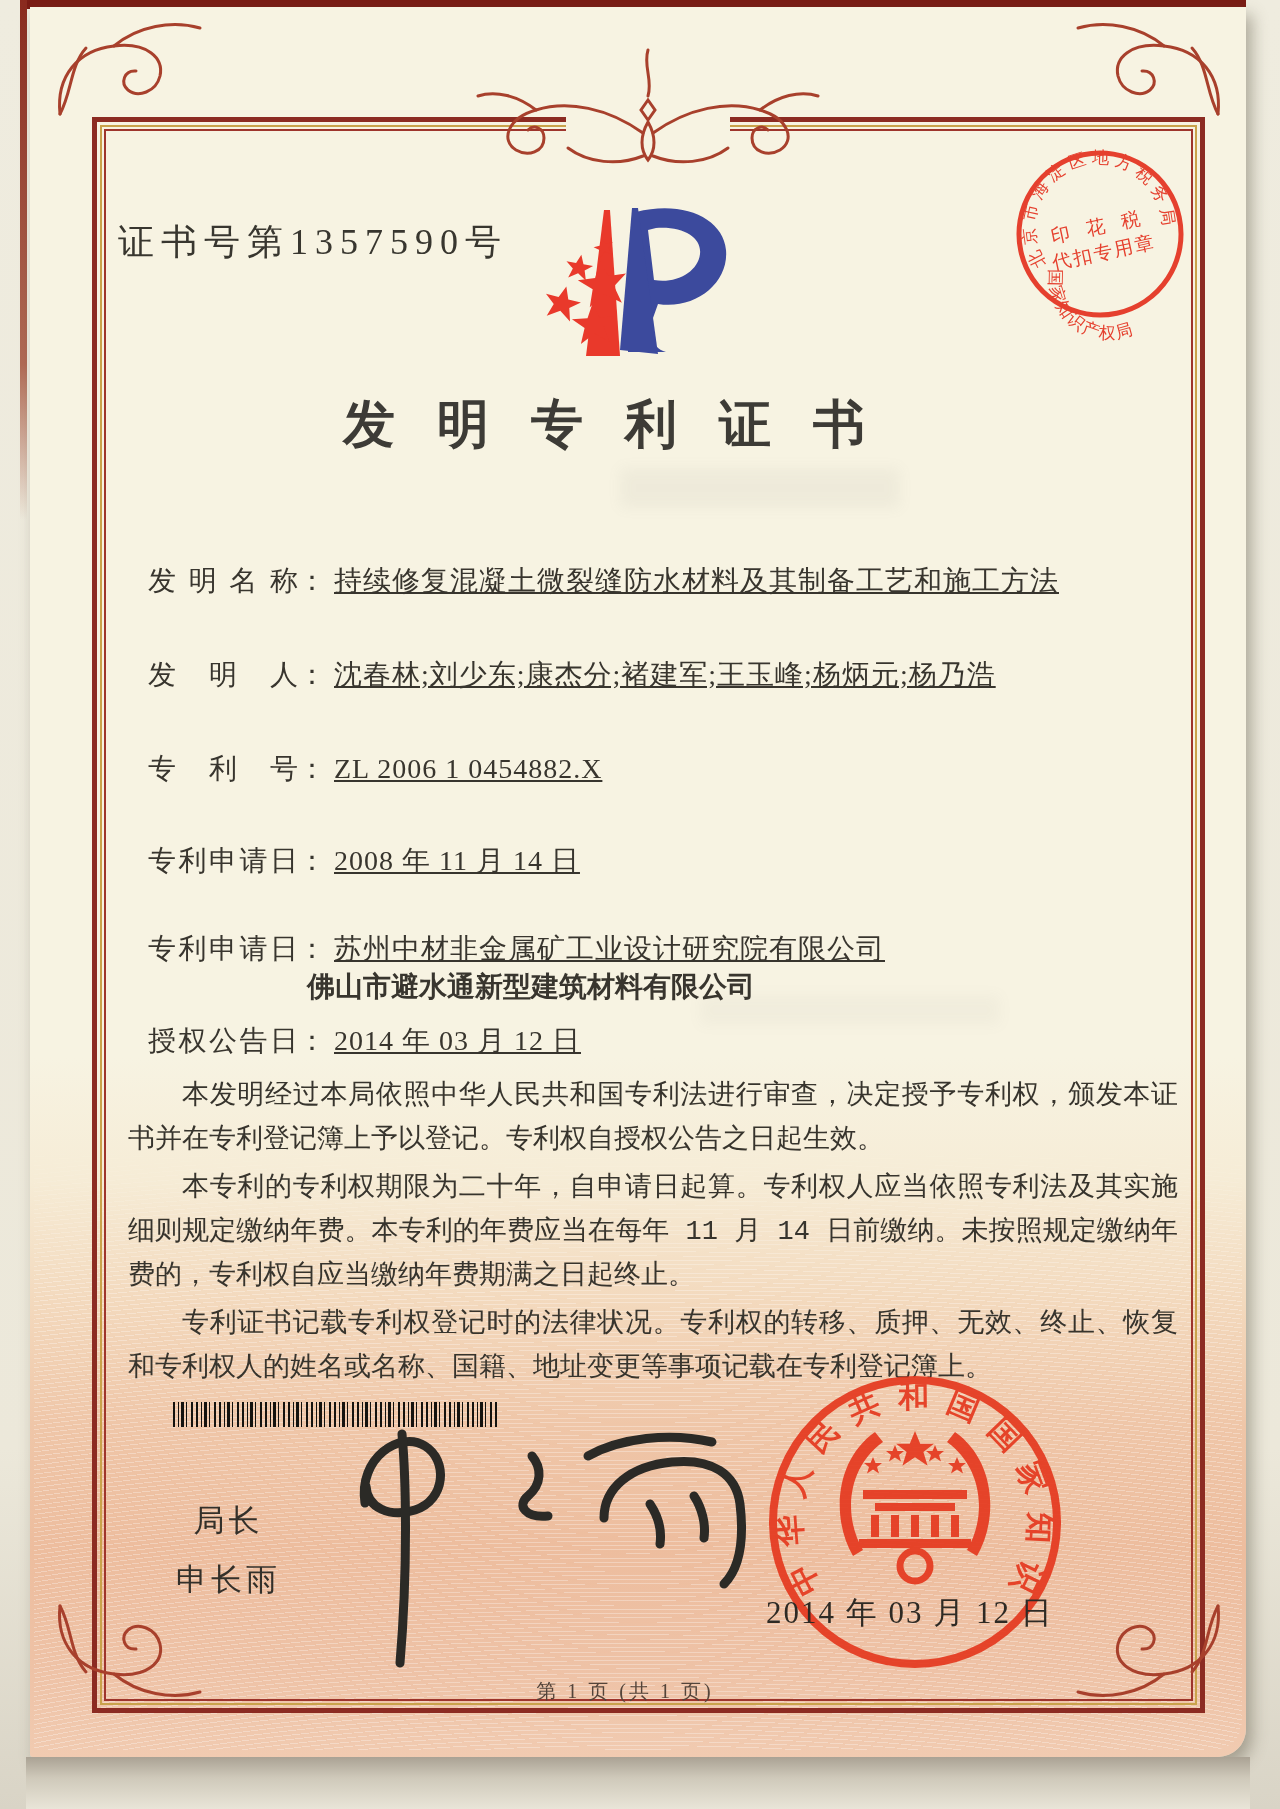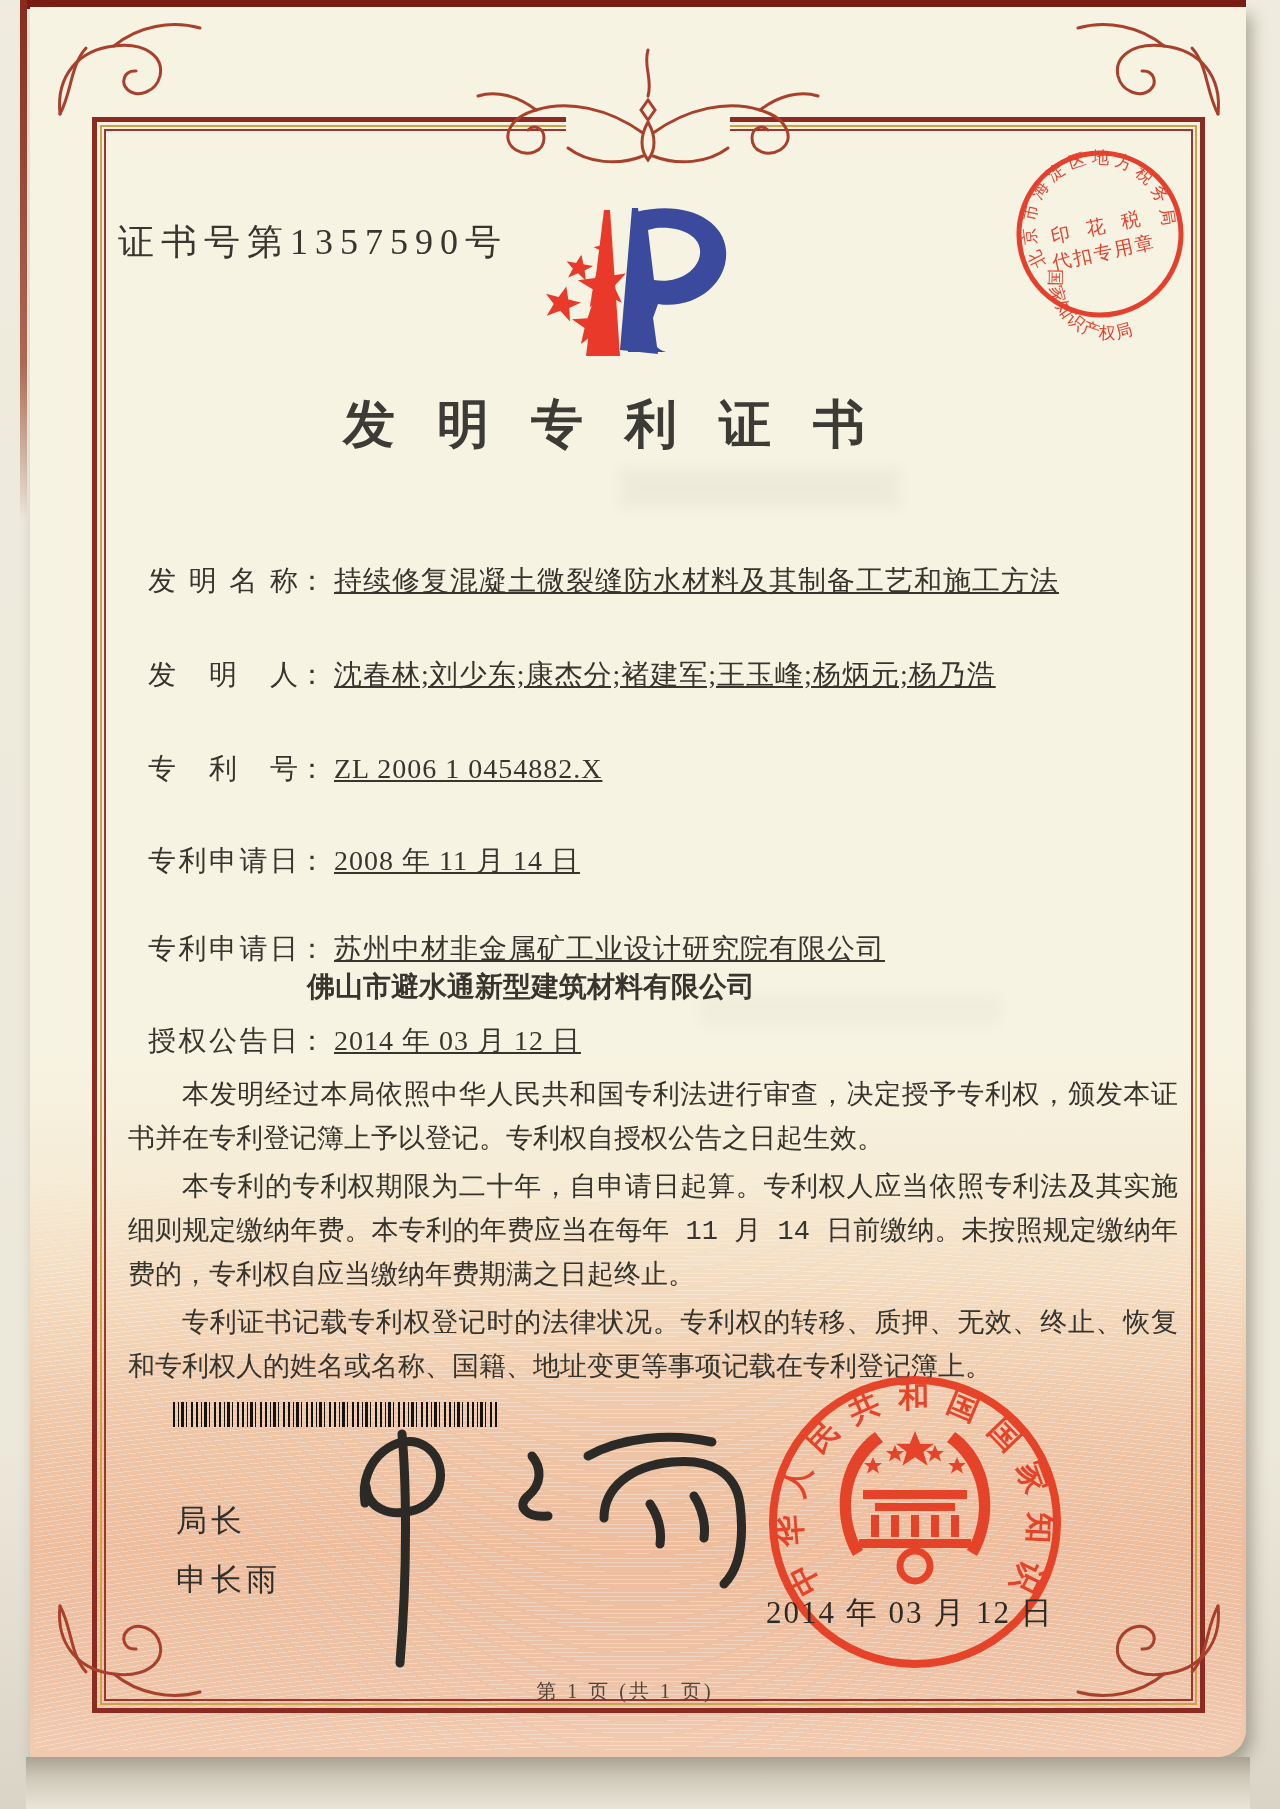--- a/index.html
+++ b/index.html
@@ -47,21 +47,21 @@
   
   #body-text{position:absolute;left:128px;top:1074px;width:1050px;color:#37342d;}
   #body-text p{margin:0 0 4px 0;font-size:27px;line-height:44px;text-align:justify;text-indent:2em;font-family:Liberation Mono, monospace;}
   
   #barcode{position:absolute;left:173px;top:1402px;width:326px;height:25px;
      background:repeating-linear-gradient(90deg,#15130f 0 2px,transparent 2px 5px,
        #15130f 5px 6px,transparent 6px 8px,#15130f 8px 11px,transparent 11px 13px,
        #15130f 13px 14px,transparent 14px 18px,#15130f 18px 20px,transparent 20px 23px);}
   
   #signer{position:absolute;left:176px;top:1500px;font-size:31px;color:#33302a;}
-  #signer .line{margin-bottom:17px;letter-spacing:4px;}
+  #signer .line{margin-bottom:17px;letter-spacing:4px;text-align:center;}
   
   #seal-date{position:absolute;left:766px;top:1592px;font-size:31px;letter-spacing:2px;color:#2e2a24;z-index:6;}
   
   #footer{position:absolute;left:80px;top:1678px;width:1090px;text-align:center;
           font-size:20px;letter-spacing:3px;color:#53443a;}
   svg{position:absolute;overflow:visible;}
   .sig-stroke{fill:none;stroke:#2b2a26;stroke-width:9;stroke-linecap:round;stroke-linejoin:round;}
   .flourish{stroke:#a8402c;fill:none;stroke-width:3;stroke-linecap:round;}
 </style>
 </head>

